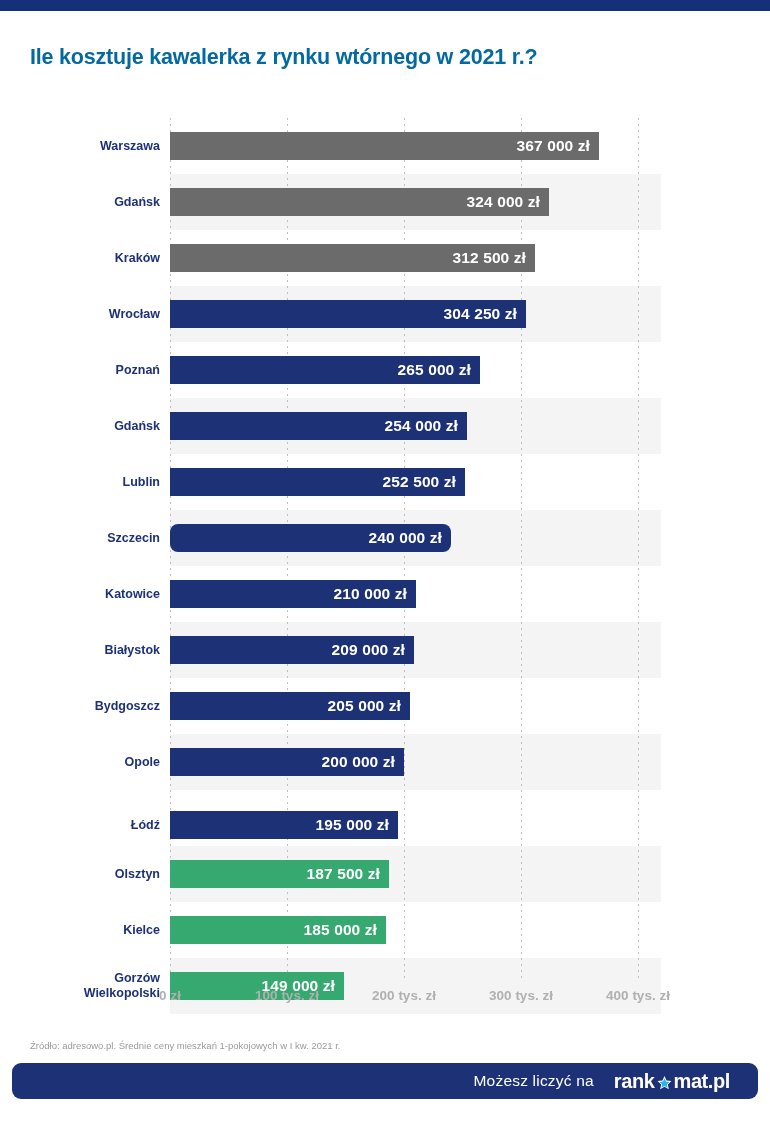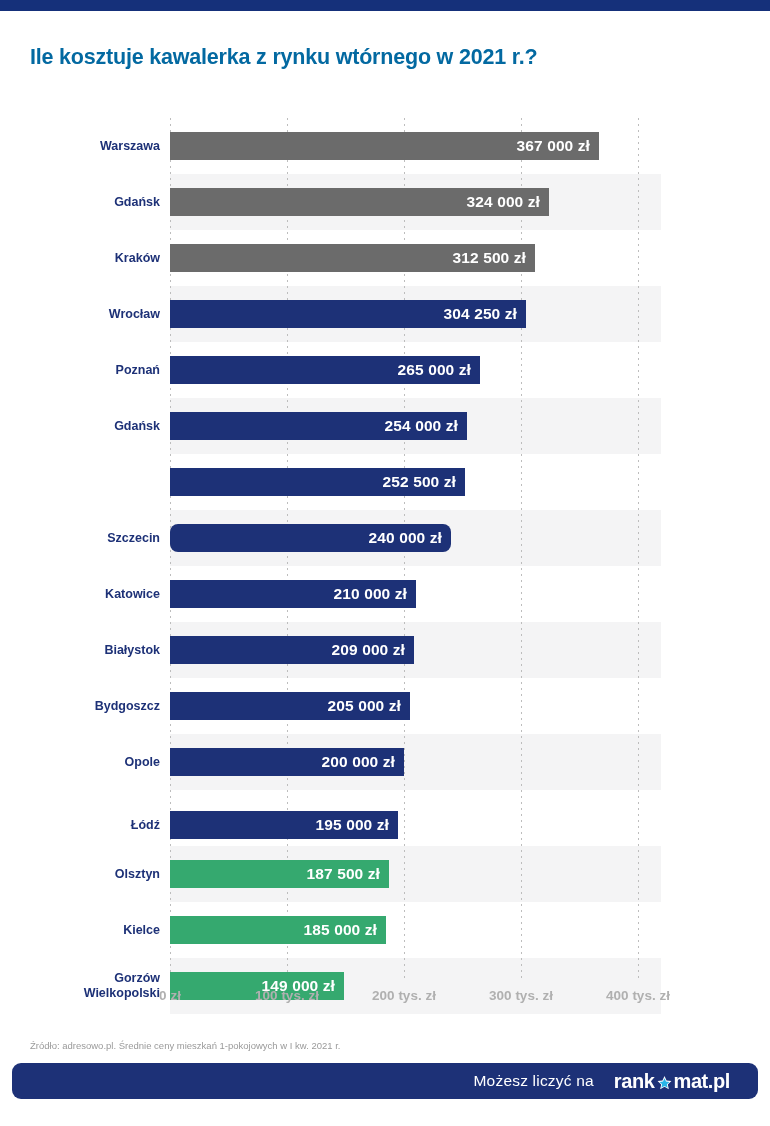--- a/index.html
+++ b/index.html
@@ -260,20 +260,23 @@
       </div>
       <div class="row" style="top: 280px;">
         <div class="row-label">
           <span>Gdańsk</span>
         </div>
         <div class="bar c-blue" style="width: 297px; height: 28px;">
           <span class="bar-value">254 000 zł</span>
         </div>
       </div>
       <div class="row" style="top: 336px;">
+        <div class="row-label">
+          <span>Lublin</span>
+        </div>
         <div class="bar c-blue" style="width: 295px; height: 28px;">
           <span class="bar-value">252 500 zł</span>
         </div>
       </div>
       <div class="row" style="top: 392px;">
         <div class="row-label">
           <span>Szczecin</span>
         </div>
         <div class="bar c-blue" style="width: 281px; height: 28px; border-radius: 8px;">
           <span class="bar-value">240 000 zł</span>

